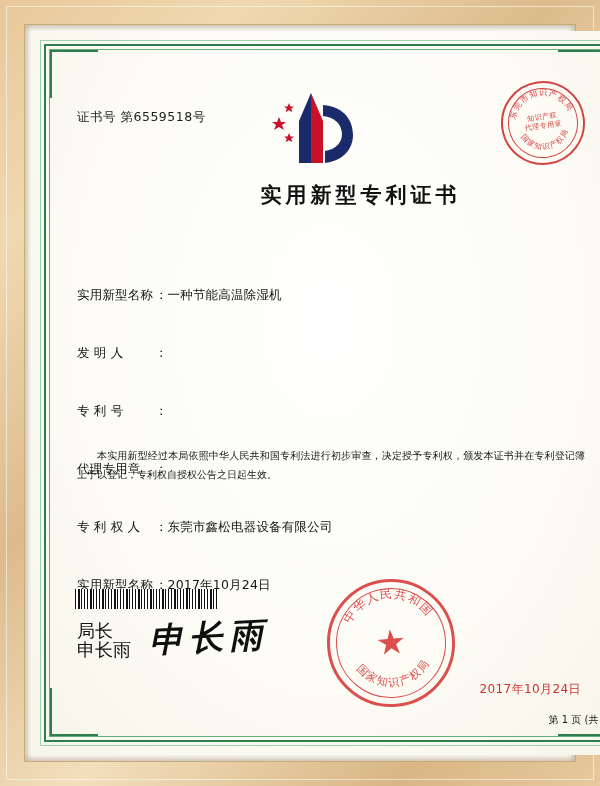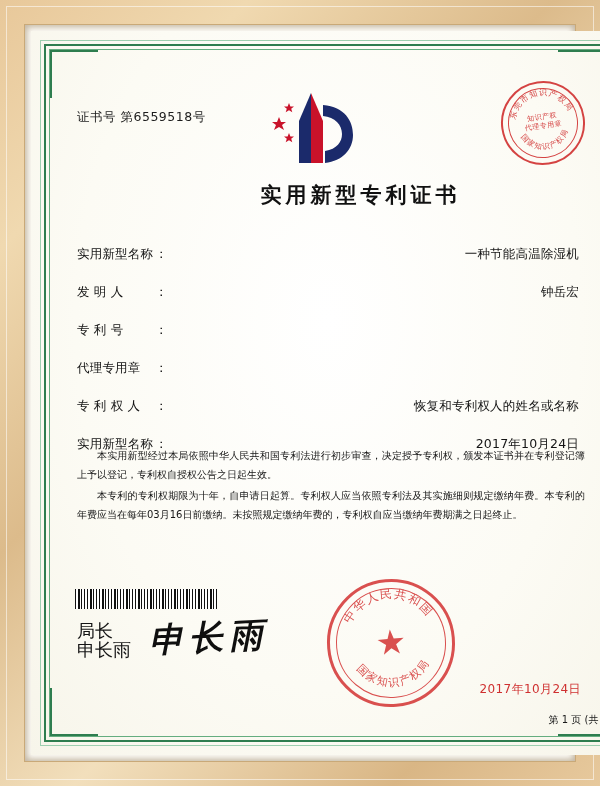--- a/index.html
+++ b/index.html
@@ -150,32 +150,32 @@
     left: 46px; top: 215px;
     right: 46px;
     font-size: 12.5px;
     font-family: "DejaVu Sans", sans-serif;
   }
   .field-row {
     display: flex;
     align-items: baseline;
     margin-bottom: 21px;
     color: #141414;
+    margin-top: 41px;
   }
   .field-label {
     width: 78px;
     flex: 0 0 78px;
     letter-spacing: 0.2px;
     white-space: nowrap;
   }
   .field-sep { flex: 0 0 6px; }
   .field-value {
     flex: 1 1 auto;
     letter-spacing: 0.2px;
-    text-align: right;
   }
 
   
   .body-text {
     position: absolute;
     left: 46px; right: 40px; top: 415px;
     font-size: 10px;
     line-height: 19px;
     text-align: justify;
     color: #161616;
@@ -316,45 +316,43 @@
 
       <div class="fields">
         <div class="field-row">
           <span class="field-label">实用新型名称</span>
           <span class="field-sep">：</span>
           <span class="field-value">一种节能高温除湿机</span>
         </div>
         <div class="field-row">
           <span class="field-label">发 明 人</span>
           <span class="field-sep">：</span>
-          <span class="field-value">钟岳宏</span>
         </div>
         <div class="field-row">
           <span class="field-label">专 利 号</span>
           <span class="field-sep">：</span>
         </div>
         <div class="field-row">
           <span class="field-label">代理专用章</span>
           <span class="field-sep">：</span>
         </div>
         <div class="field-row">
           <span class="field-label">专 利 权 人</span>
           <span class="field-sep">：</span>
-          <span class="field-value">恢复和专利权人的姓名或名称</span>
+          <span class="field-value">东莞市鑫松电器设备有限公司</span>
         </div>
         <div class="field-row">
           <span class="field-label">实用新型名称</span>
           <span class="field-sep">：</span>
           <span class="field-value">2017年10月24日</span>
         </div>
       </div>
 
       <div class="body-text">
         <p>本实用新型经过本局依照中华人民共和国专利法进行初步审查，决定授予专利权，颁发本证书并在专利登记簿上予以登记，专利权自授权公告之日起生效。</p>
-        <p>本专利的专利权期限为十年，自申请日起算。专利权人应当依照专利法及其实施细则规定缴纳年费。本专利的年费应当在每年03月16日前缴纳。未按照规定缴纳年费的，专利权自应当缴纳年费期满之日起终止。</p>
       </div>
 
       <div class="barcode"></div>
 
       <div class="sig-block">
         <div>局长</div>
         <div>申长雨</div>
       </div>
       <div class="sig-script">申长雨</div>
 

